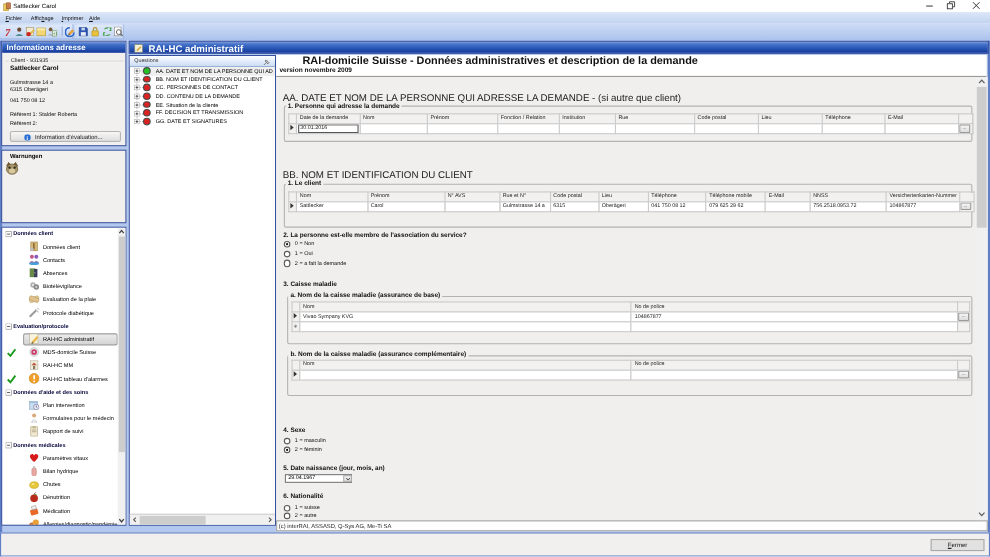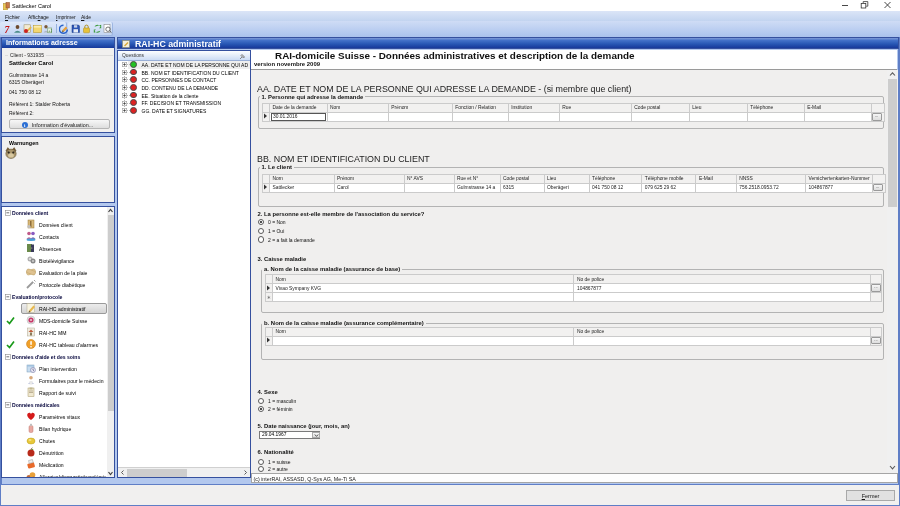--- a/index.html
+++ b/index.html
@@ -442,21 +442,21 @@
         </svg>
       </div>
  </div>
 </div>
 
 <div class="abs" style="left:251px;top:49.5px;width:646px;height:423px;background:#f0efee;overflow:hidden;">
  <div class="abs" style="left:0;top:0;width:646px;height:20px;background:#fff;border-bottom:1px solid #9a9a9a;">
       <div class="abs" style="left:3px;top:0.5px;font-size:9.9px;font-weight:bold;color:#111;margin-left:21px;">RAI-domicile Suisse - Données administratives et description de la demande</div>
       <div class="abs" style="left:3px;top:11.5px;font-size:5.95px;font-weight:bold;color:#111;">version novembre 2009</div>
     </div>
-    <div class="sechdr" style="left:6px;top:34.5px;">AA. DATE ET NOM DE LA PERSONNE QUI ADRESSE LA DEMANDE - (si membre que client)</div>
+    <div class="sechdr" style="left:6px;top:34.5px;">AA. DATE ET NOM DE LA PERSONNE QUI ADRESSE LA DEMANDE - (si autre que client)</div>
     <div class="grp" style="left:7px;top:46px;width:626px;height:33px;"></div>
     <div class="grplabel" style="left:8.5px;top:44.5px;">1. Personne qui adresse la demande</div>
     <div class="abs" style="left:10.5px;top:53px;width:623px;z-index:4;">
       <table class="grid">
         <colgroup>
           <col style="width:7.5px">
           <col style="width:57.5px">
           <col style="width:61.3px">
           <col style="width:63.9px">
           <col style="width:56px">

